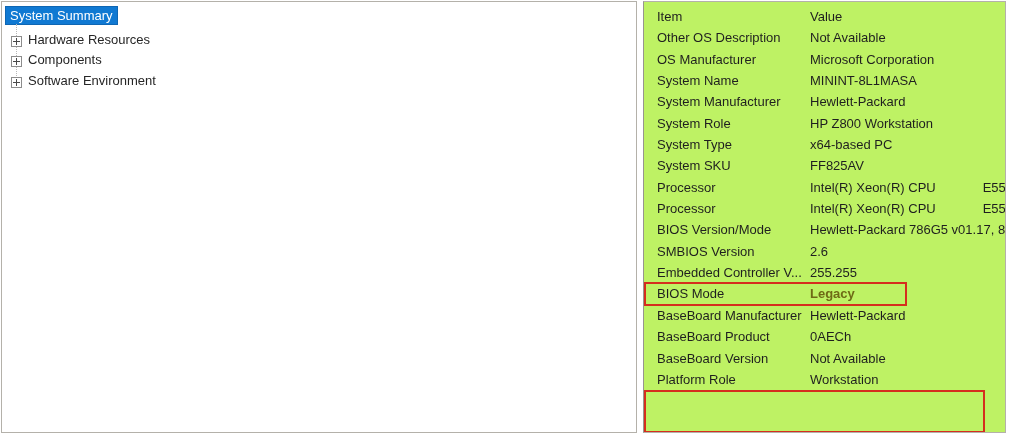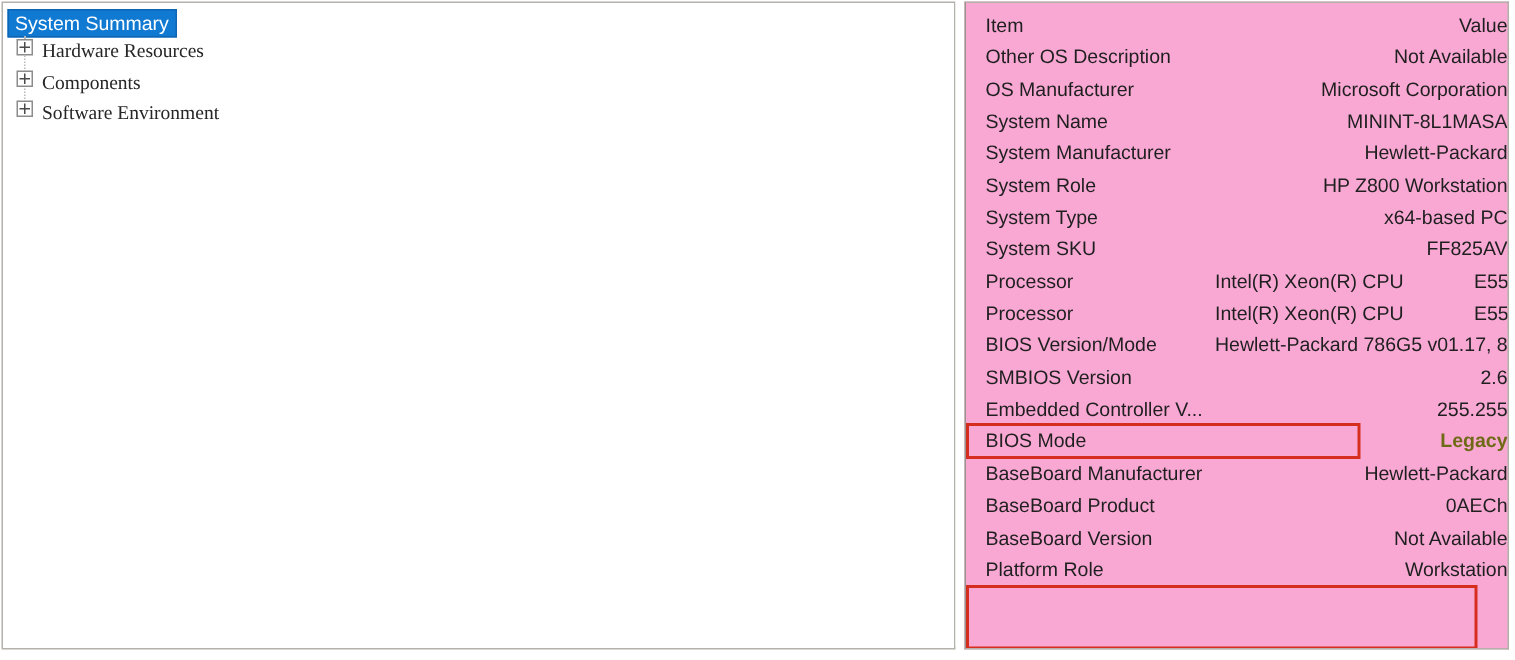--- a/index.html
+++ b/index.html
@@ -16,38 +16,38 @@
   .tree{position:relative;padding-top:3px;}
   .tree-vline{
     position:absolute;left:14px;top:22px;height:54px;width:0;
     border-left:1px dotted #b9b9b9;
   }
   .tree-root-row{height:21px;display:flex;align-items:center;padding-left:3px;}
   .tree-selected{
     display:inline-block;background:#1079d2;border:1px solid #0e66b3;
     color:#ffffff;padding:0 4px;line-height:17px;height:17px;
   }
-  .tree-item{height:20.6px;display:flex;align-items:flex-start;position:relative;z-index:1;cursor:default;font-family:Liberation Serif, serif;}
+  .tree-item{height:20.6px;display:flex;align-items:flex-end;position:relative;z-index:1;cursor:default;}
   .plusbox{
     position:relative;width:9px;height:9px;flex:none;margin-left:9px;margin-right:6px;
     border:1px solid #8c8c8c;background:#ffffff;box-sizing:content-box;
   }
   .plusbox::before{content:"";position:absolute;left:1px;right:1px;top:4px;height:1px;background:#4a4a4a;}
   .plusbox::after{content:"";position:absolute;top:1px;bottom:1px;left:4px;width:1px;background:#4a4a4a;}
   .tree-label{white-space:pre;color:#262626;}
   
   .right-pane{
     position:absolute;left:643px;top:1px;width:361px;height:430px;
     border:1px solid #b4b1aa;border-left:1px solid #98958e;
-    background:#f9a8d4;overflow:hidden;
+    background:#bef264;overflow:hidden;
   }
   .rows{position:relative;padding-top:4px;}
   .row{height:21.35px;line-height:21.35px;display:flex;padding-left:13px;overflow:hidden;}
   .ci{width:153px;flex:none;overflow:hidden;white-space:pre;}
-  .cv{flex:1;overflow:hidden;white-space:pre;text-align:right;}
+  .cv{flex:1;overflow:hidden;white-space:pre;}
   .header .ci,.header .cv{color:#1f1f1f;}
   .hl-value .cv{color:#6e6a16;font-weight:bold;}
   .hl-row .ci,.hl-row .cv{color:#6e6a16;}
   
   .ann{
     position:absolute;border:2px solid #d52e1e;box-sizing:border-box;
     pointer-events:none;background:transparent;
   }
   .ann-bios{left:0;top:280px;width:263px;height:24px;}
   .ann-secure{left:0;top:388px;width:341px;height:43px;}

